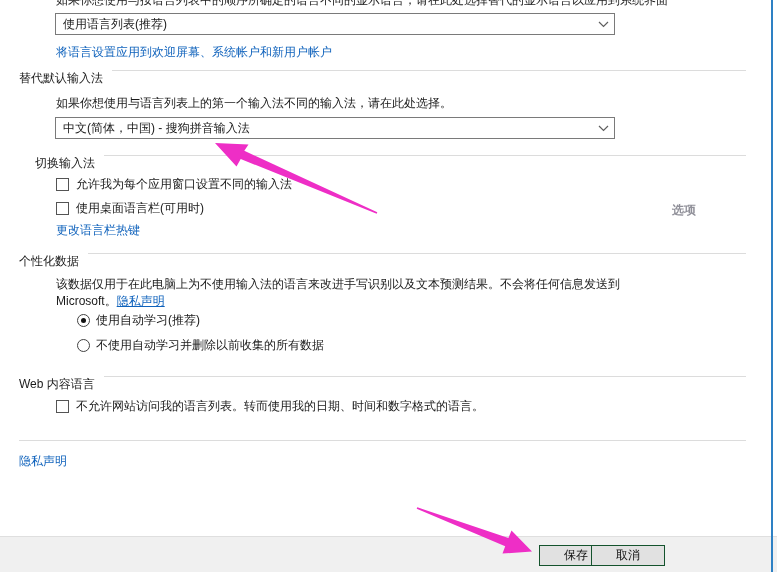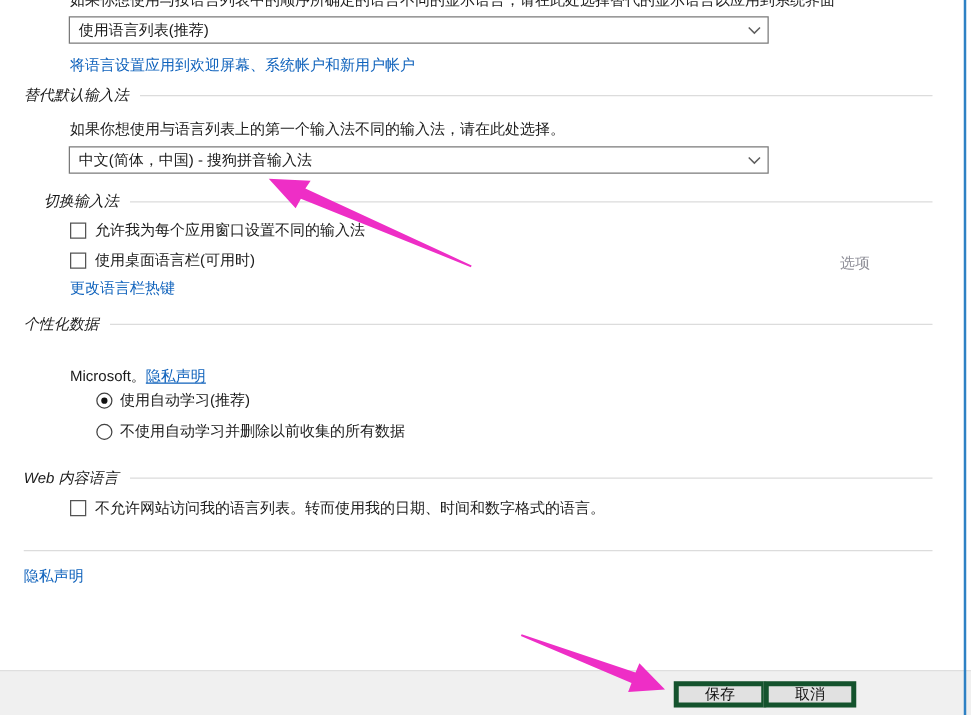--- a/index.html
+++ b/index.html
@@ -19,21 +19,21 @@
     border:1px solid #7a7a7a;box-sizing:border-box;
     display:flex;align-items:center;cursor:default;
   }
   .dropdown .dd-text{flex:1;padding-left:7px;line-height:20px;white-space:nowrap;overflow:hidden;}
   .dropdown .dd-chevron{width:22px;display:flex;align-items:center;justify-content:center;}
   
   .link{color:#0f62bc;text-decoration:none;cursor:pointer;white-space:nowrap;}
   .link.u{text-decoration:underline;}
   .disabled-link{color:#909099;}
   
-  .section{left:19px;right:31px;display:flex;align-items:center;height:13px;font-style:italic;}
+  .section{left:19px;right:31px;display:flex;align-items:flex-start;height:13px;}
   .section .sec-label{margin-right:9px;white-space:nowrap;color:#1a1a1a;}
   .section .sec-rule{flex:1;border-top:1px solid #dcdcdc;height:0;}
   
   .row{display:flex;align-items:flex-start;}
   .checkbox{
     width:13px;height:13px;box-sizing:border-box;border:1px solid #545454;
     background:#fff;margin-right:7px;flex:none;margin-top:0px;
   }
   .radio{
     width:13px;height:13px;box-sizing:border-box;border:1px solid #424242;border-radius:50%;
@@ -45,26 +45,26 @@
   .row .lbl{line-height:13px;}
   .para{line-height:17px;}
   .divider{border-top:1px solid #dcdcdc;height:0;}
   
   #footer{
     left:0;right:0;bottom:0;height:36px;background:#f0f0f0;border-top:1px solid #dfdfdf;
     box-sizing:border-box;
   }
   .btn{
     position:absolute;top:8px;width:74px;height:21px;box-sizing:border-box;
-    background:#e1e1e1;border:4px solid #14532d;
+    background:#e1e1e1;border:1px solid #14532d;
     display:flex;align-items:center;justify-content:center;
     font-size:12px;color:#111;cursor:default;
   }
   #btn-save{left:539px;}
-  #btn-cancel{left:611px;font-family:Liberation Serif, serif;}
+  #btn-cancel{left:591px;font-family:Liberation Serif, serif;}
   
   #accent-edge{left:771px;top:0;width:2px;height:572px;background:#2e81c4;}
   #arrow-overlay{left:0;top:0;width:777px;height:572px;pointer-events:none;}
 </style>
 </head>
 <body>
 
 <div id="screen">
 
   <div class="abs" id="clip-top">
@@ -104,31 +104,31 @@
 
   <div class="abs row" style="left:56px;top:178px;">
     <span class="checkbox"></span>
     <span class="lbl">允许我为每个应用窗口设置不同的输入法</span>
   </div>
 
   <div class="abs row" style="left:56px;top:202px;">
     <span class="checkbox"></span>
     <span class="lbl">使用桌面语言栏(可用时)</span>
   </div>
-  <span class="abs disabled-link" style="left:672px;top:202px;">选项</span>
+  <span class="abs disabled-link" style="left:672px;top:202px;font-weight:bold;">选项</span>
 
   <a class="abs link" style="left:56px;top:222px;">更改语言栏热键</a>
 
   <div class="abs section" style="top:253px;">
     <span class="sec-label">个性化数据</span>
     <span class="sec-rule"></span>
   </div>
 
   <div class="abs para" style="left:56px;top:276px;width:660px;">
-    <br>
+    <span>该数据仅用于在此电脑上为不使用输入法的语言来改进手写识别以及文本预测结果。不会将任何信息发送到</span><br>
     <span>Microsoft。</span><a class="link u">隐私声明</a>
   </div>
 
   <div class="abs row" style="left:77px;top:314px;">
     <span class="radio">
         <span class="dot"></span>
       </span>
     <span class="lbl">使用自动学习(推荐)</span>
   </div>
 

